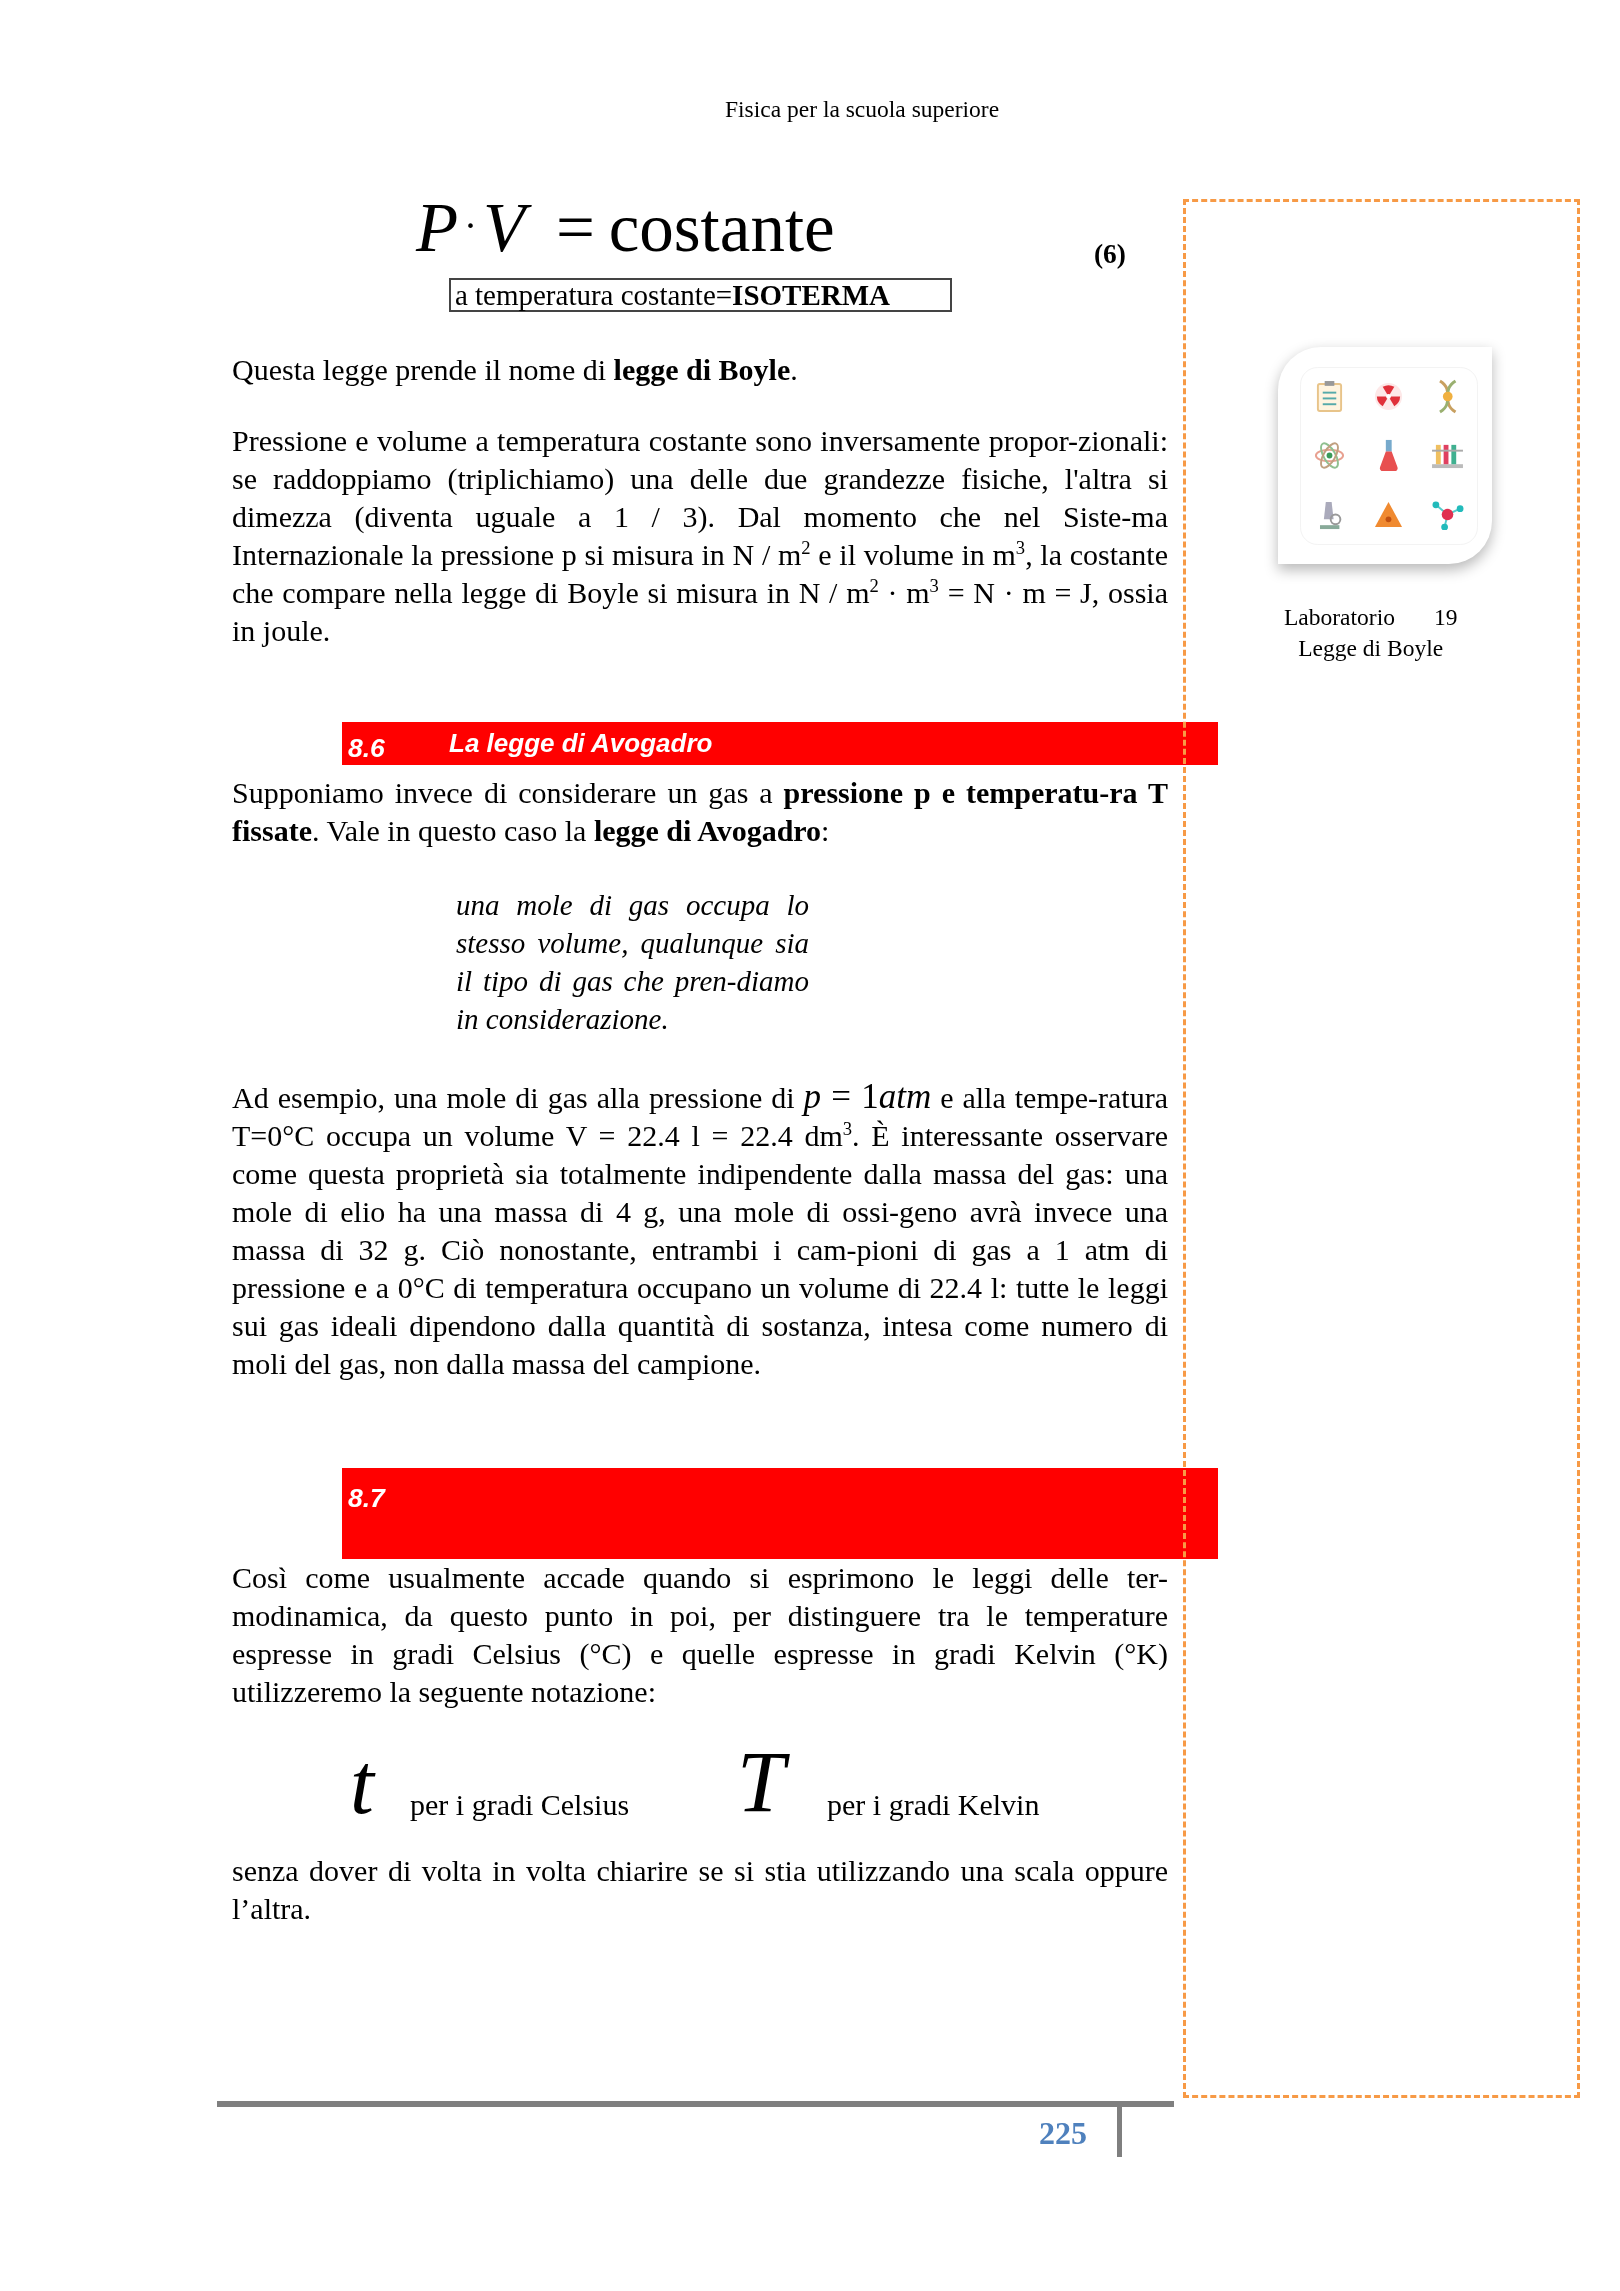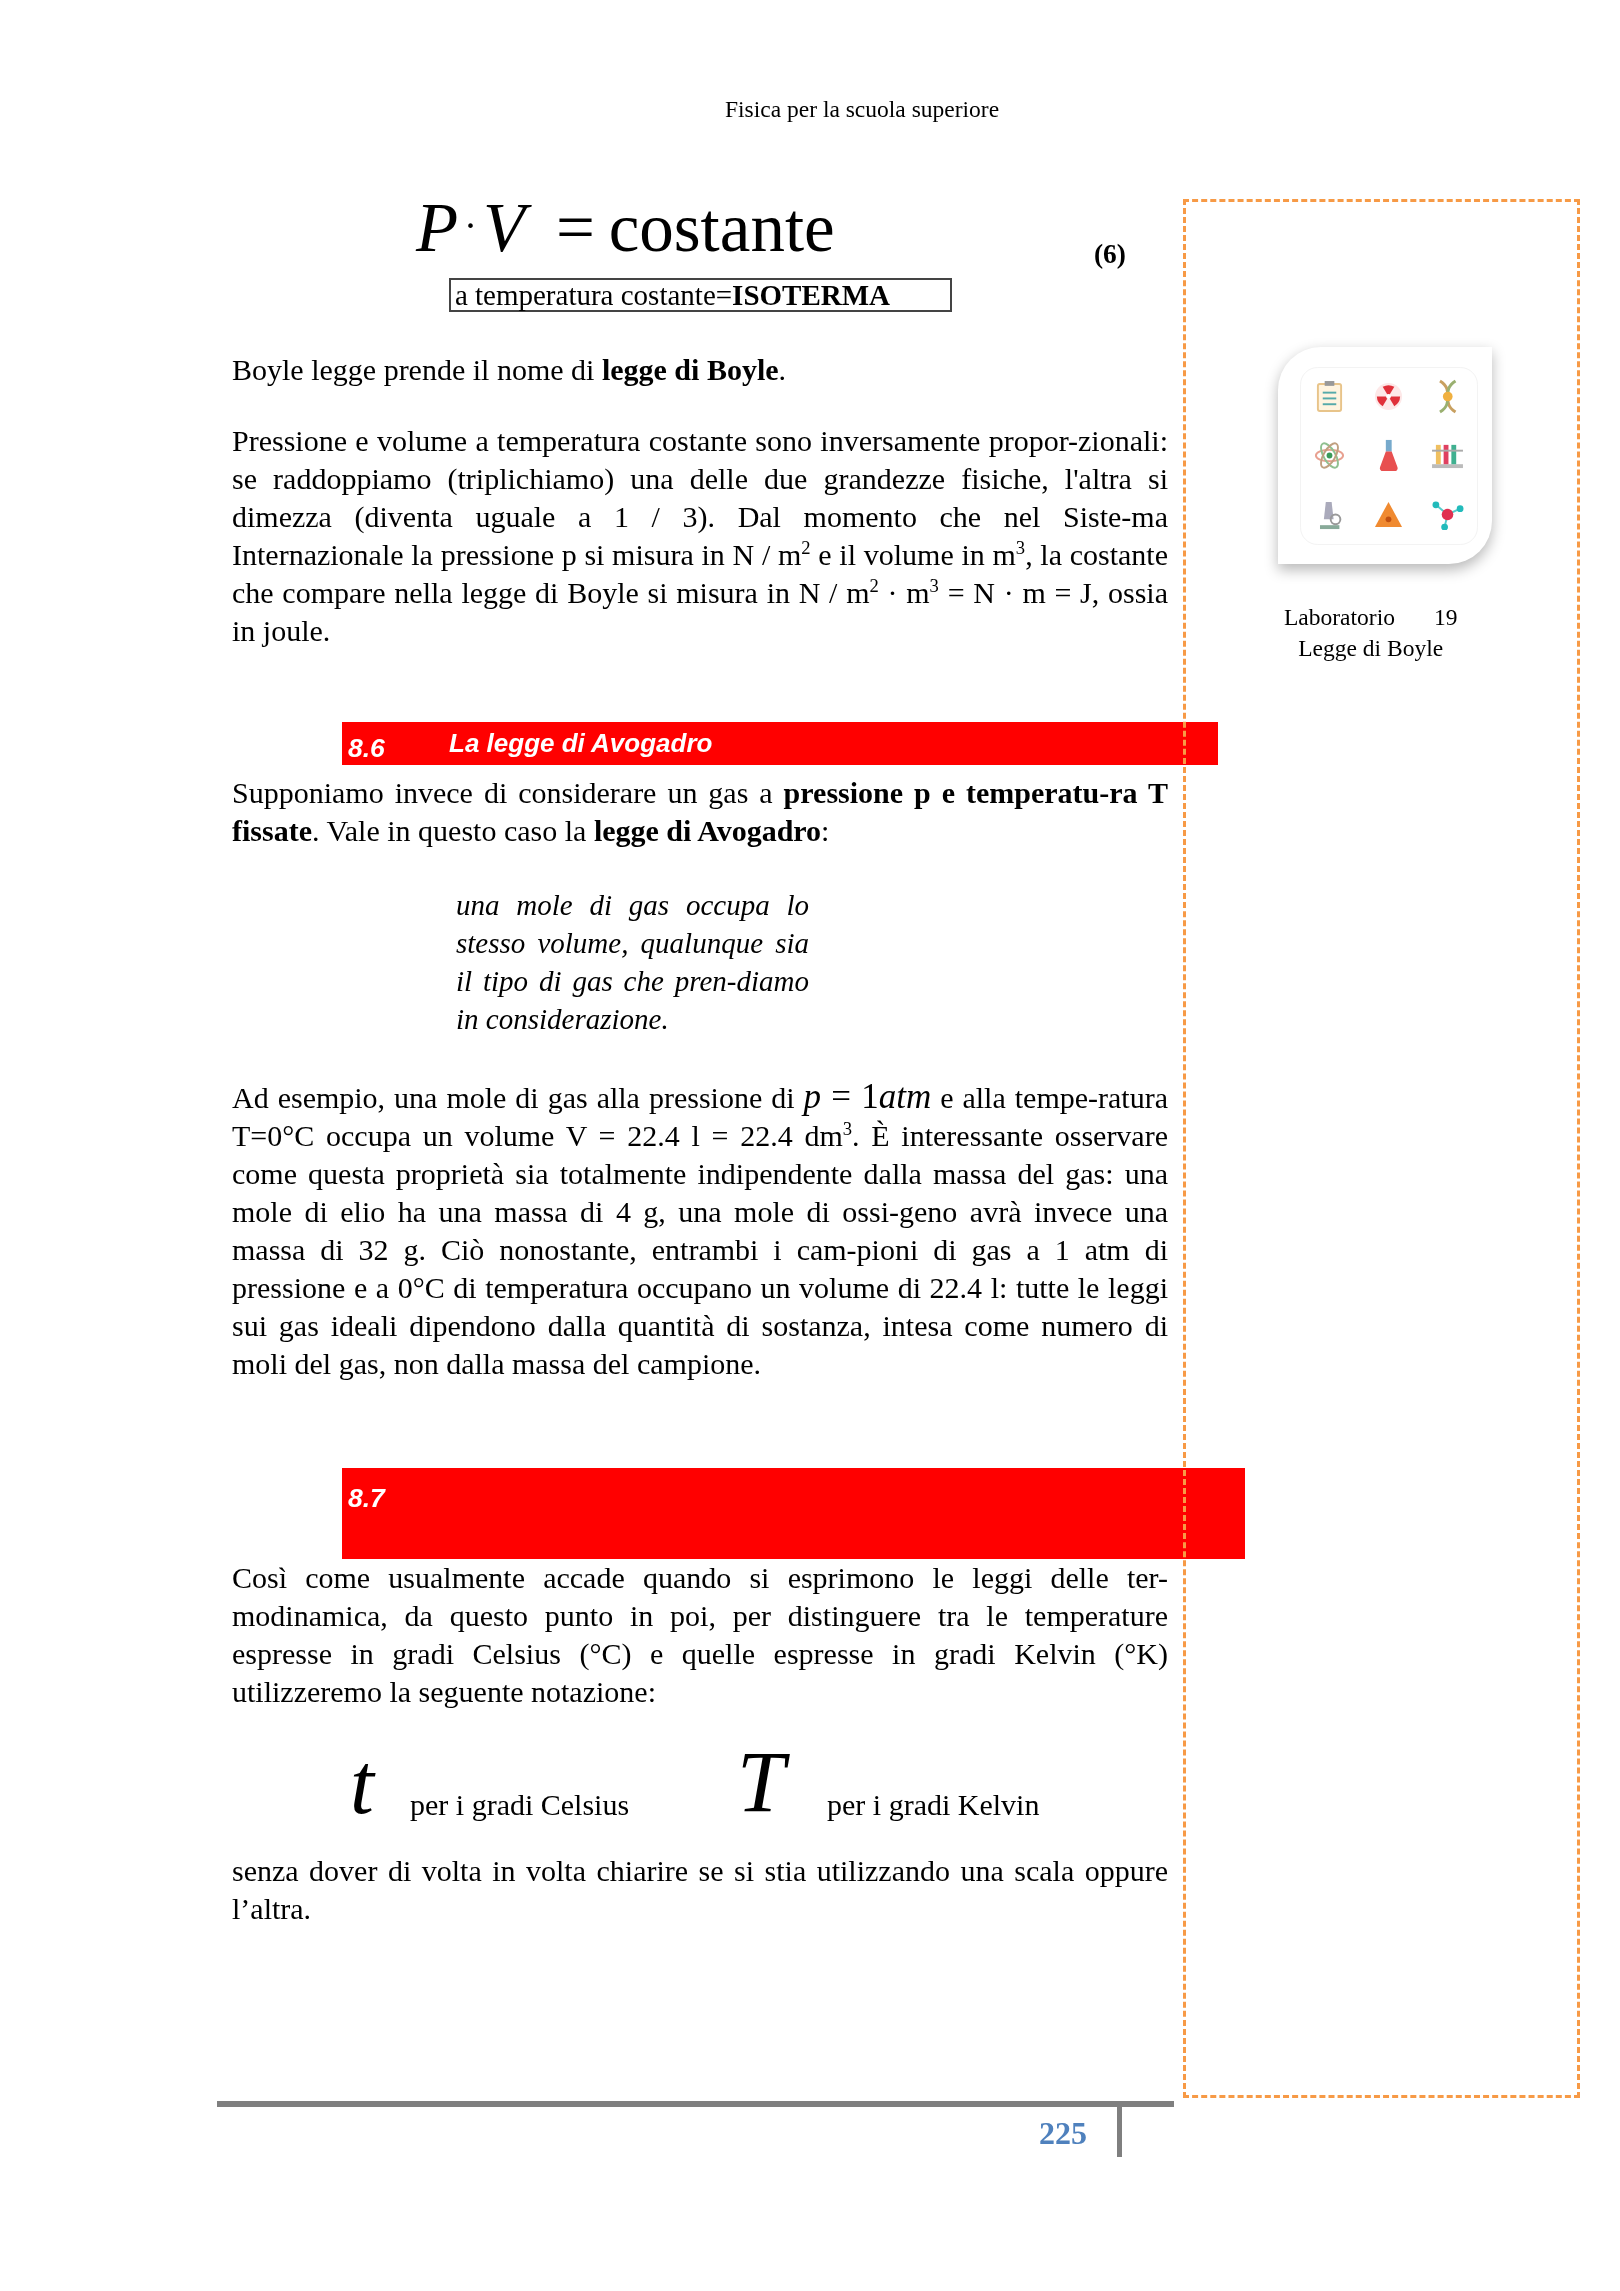--- a/index.html
+++ b/index.html
@@ -14,21 +14,21 @@
             font-size:29px; line-height:30px; padding-left:3.9px; box-sizing:content-box; white-space:nowrap; }
   .para { left:232px; width:936px; font-size:30px; line-height:38px; text-align:justify; }
   .para sup { font-size:18.6px; line-height:0; }
   .heading { left:342px; width:876px; background:#ff0000; font-family:"Liberation Sans","DejaVu Sans",sans-serif;
              font-style:italic; font-weight:bold; color:#ffffff; }
   .heading .num { position:absolute; left:5.9px; font-size:26.5px; }
   .heading .title { position:absolute; left:107px; right:0; font-size:26px; text-align:justify; line-height:46px; }
   .h86 { top:722px; height:43px; }
   .h86 .num { top:10.8px; }
   .h86 .title { top:-2px; }
-  .h87 { top:1468px; height:91px;padding-left:27px; }
+  .h87 { top:1468px; height:91px; }
   .h87 .num { top:14.7px; }
   .h87 .title { top:-1px; text-align-last:left; word-spacing:5.9px; }
   .quote { left:456px; width:353px; font-size:29px; line-height:38px; font-style:italic; text-align:justify; }
   .sym { font-style:italic; font-size:86px; line-height:1; }
   .symlabel { font-size:30px; white-space:nowrap; }
   .sidebox { left:1183px; top:199px; width:397px; height:1899px; border:3.9px dashed #f79a46; box-sizing:border-box; }
   .card { left:1278px; top:347px; width:214px; height:217px; background:#fff;
           border-radius:43px 0 43px 0; box-shadow:0 5.9px 13.7px rgba(0,0,0,0.28); }
   .grid { position:absolute; left:21.6px; top:19.6px; width:176px; height:176px;
           display:grid; grid-template-columns:repeat(3,1fr); grid-template-rows:repeat(3,1fr);
@@ -45,21 +45,21 @@
 
 <div class="abs header">Fisica  per la scuola superiore</div>
 
 <div class="abs formula">
   <span class="it">P</span><span style="font-size:39px;vertical-align:11.8px;margin:0 5.9px;">·</span><span class="it">V</span>
   <span style="margin:0 13.7px;">=</span><span>costante</span>
 </div>
 <div class="abs eqnum">(6)</div>
 <div class="abs isobox"><span>a temperatura costante=</span><b>ISOTERMA</b></div>
 
-<div class="abs para" style="top:351px;"><span>Boyle legge prende il nome di </span><b>legge di Boyle</b><span>.</span></div>
+<div class="abs para" style="top:351px;"><span>Questa legge prende il nome di </span><b>legge di Boyle</b><span>.</span></div>
 
 <div class="abs para" style="top:422px;"><span>Pressione e volume a temperatura costante sono inversamente propor-zionali: se raddoppiamo (triplichiamo) una delle due grandezze fisiche, l'altra si dimezza (diventa uguale a 1 / 3). Dal momento che nel Siste-ma Internazionale la pressione p si misura in N / m</span><sup>2</sup><span> e il volume in m</span><sup>3</sup><span>, la costante che compare nella legge di Boyle si misura in N / m</span><sup>2</sup><span> · m</span><sup>3</sup><span> = N · m = J, ossia in joule.</span></div>
 
 <div class="abs heading h86">
   <span class="num">8.6</span>
   <span class="title">La legge di Avogadro</span>
 </div>
 
 <div class="abs para" style="top:774px;"><span>Supponiamo invece di considerare un gas a </span><b>pressione p e temperatu-ra T fissate</b><span>. Vale in questo caso la </span><b>legge di Avogadro</b><span>:</span></div>
 

